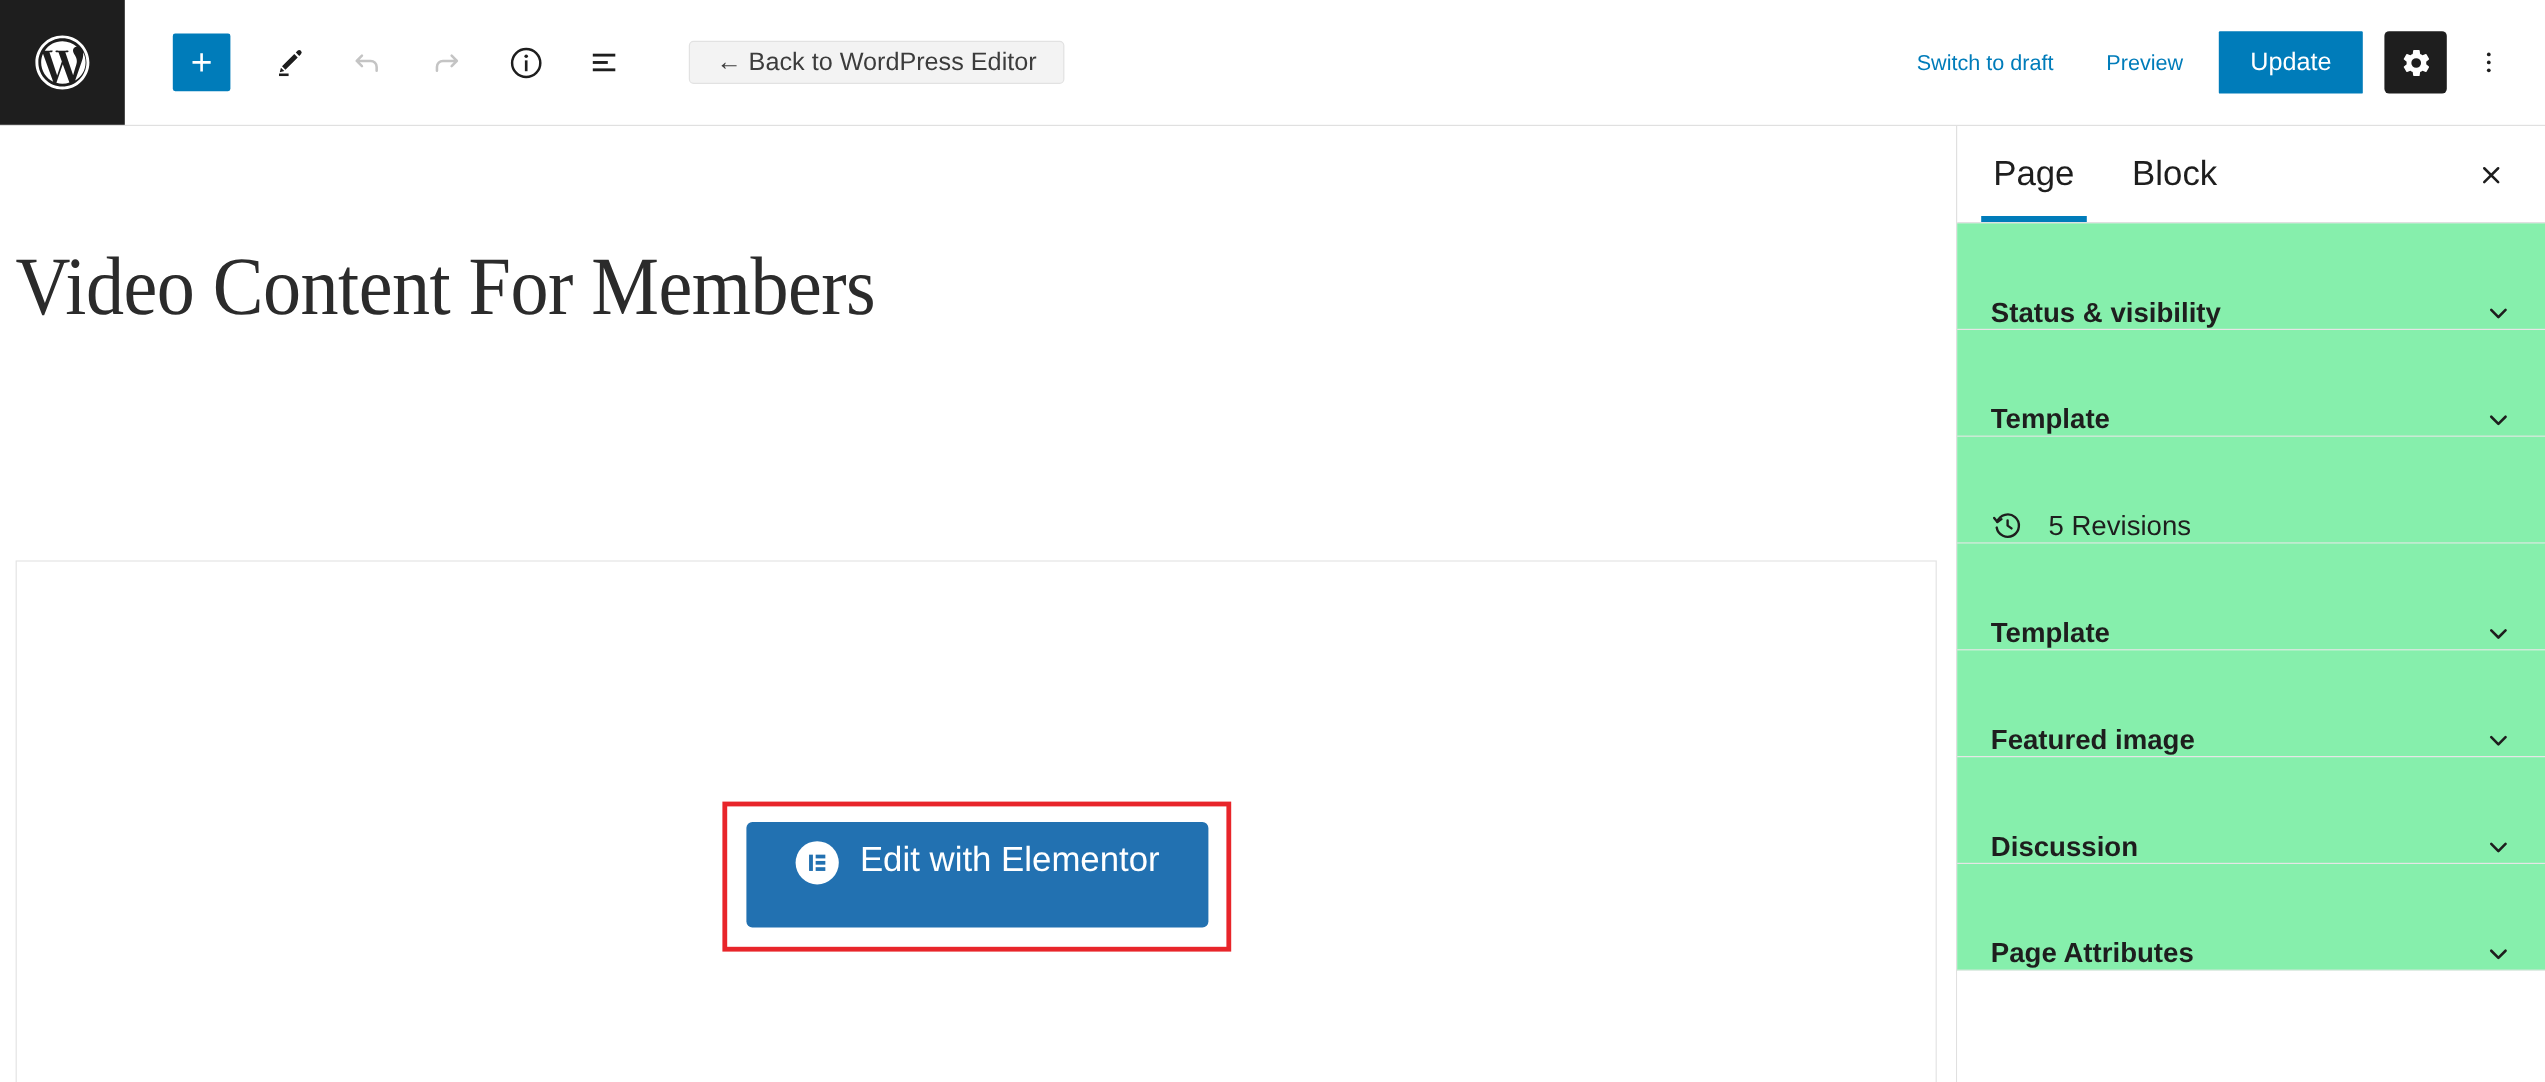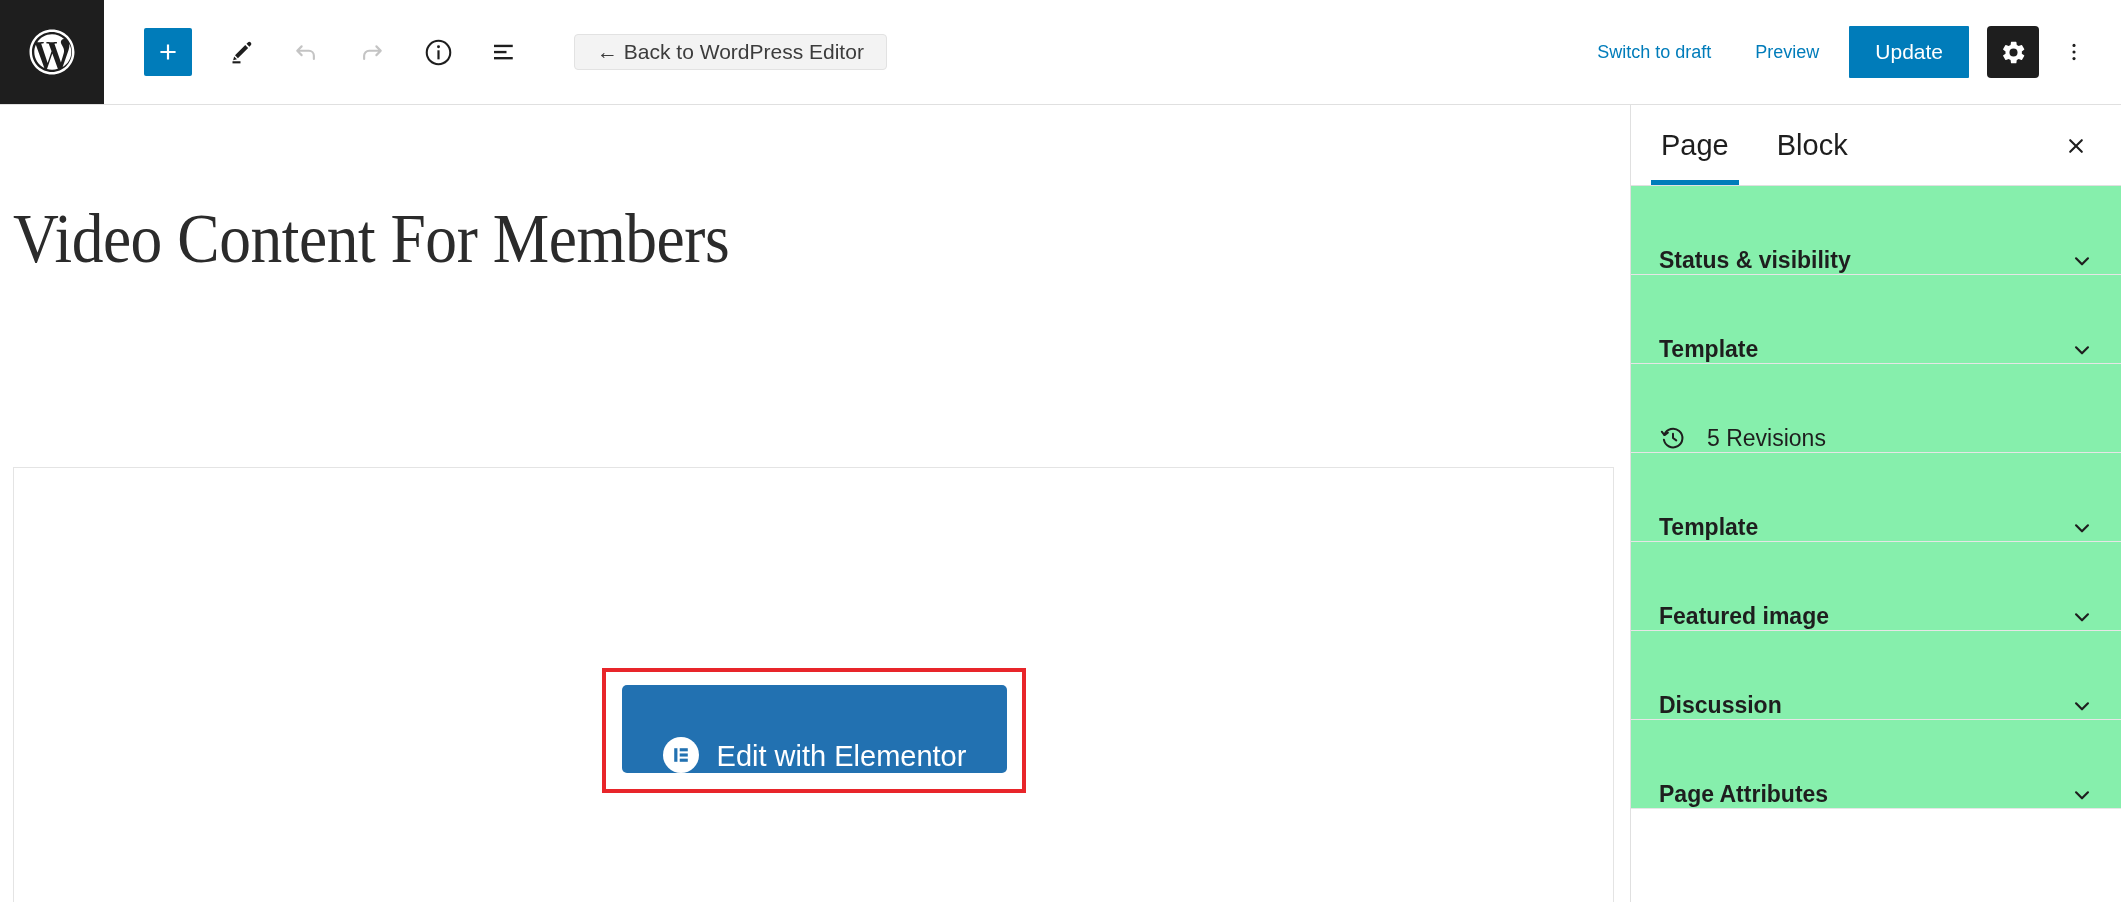--- a/index.html
+++ b/index.html
@@ -209,25 +209,25 @@
   .elementor-btn {
     position: absolute;
     left: 622px;
     top: 580px;
     width: 385px;
     height: 88px;
     background: #2271b1;
     border: none;
     border-radius: 5px;
     display: flex;
-    align-items: flex-end;
+    align-items: flex-start;
     justify-content: center;
     gap: 18px;
     cursor: pointer;
-    padding: 0;
+    padding: 16px;
   }
   .elementor-btn-label {
     color: #ffffff;
     font-size: 29px;
     font-family: "Liberation Sans", sans-serif;
   }
   .elementor-mark {
     width: 36px;
     height: 36px;
     border-radius: 50%;

